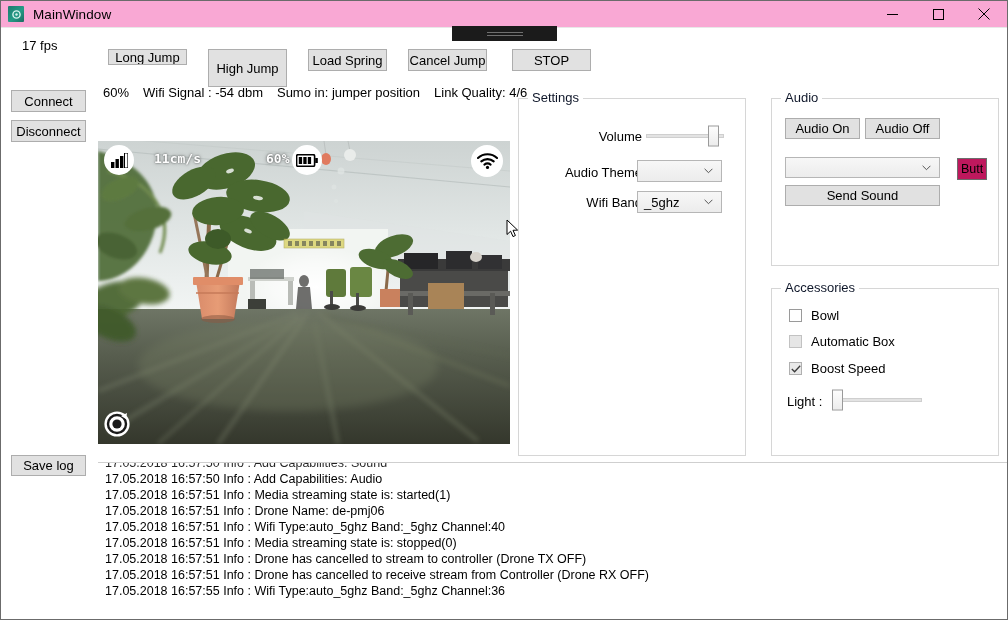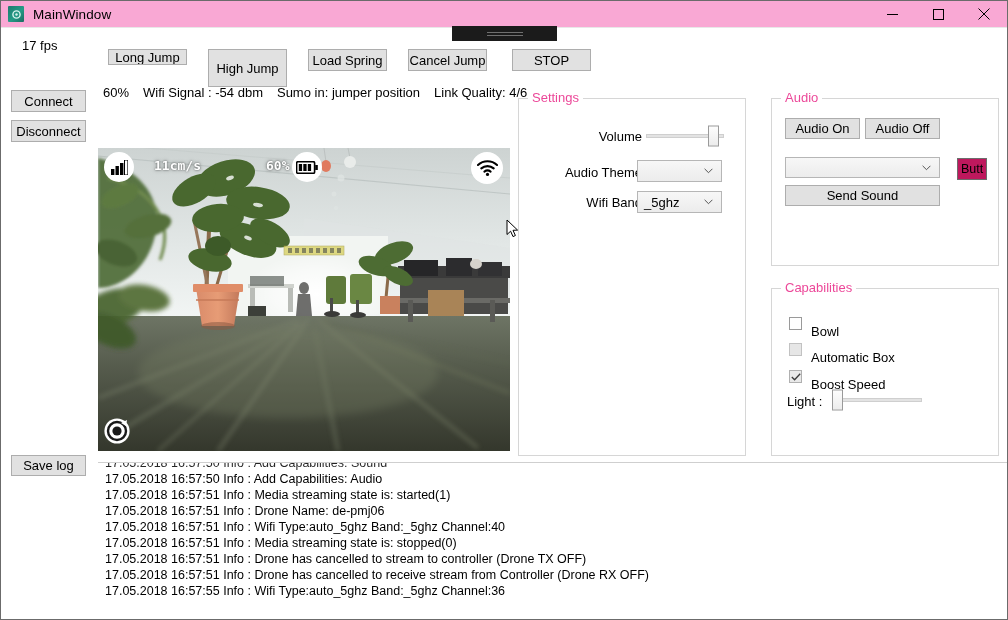--- a/index.html
+++ b/index.html
@@ -58,21 +58,21 @@
   .lbl { font-size: 13px; color: #000; white-space: nowrap; }
 
   .group {
     position: absolute;
     border: 1px solid #d6d6d6;
     background: transparent;
   }
   .group > .group-title {
     position: absolute; top: -9px; left: 9px;
     background: #ffffff; padding: 0 4px;
-    font-size: 13px; color: #ec4899; white-space: nowrap;
+    font-size: 13px; color: #0f172a; white-space: nowrap;
   }
 
   .combo {
     background: linear-gradient(#f7f7f7, #ececec);
     border: 1px solid #b6b6b6;
     position: relative;
     display: flex; align-items: center;
     font-size: 13px; color: #000;
     padding-left: 6px;
   }
@@ -98,26 +98,26 @@
   .chkrow { position: absolute; display: flex; align-items: center; }
   .chkbox {
     width: 13px; height: 13px;
     border: 1px solid #9a9a9a;
     background: #ffffff;
     display: flex; align-items: center; justify-content: center;
     flex: 0 0 auto;
   }
   .chkbox.disabled { background: #e6e6e6; border-color: #c2c2c2; }
   .chkbox.checked { background: #e9e9e9; border-color: #b0b0b0; }
-  .chkrow .chklabel { margin-left: 9px; font-size: 13px; color: #000; margin-top: 16px; }
+  .chkrow .chklabel { margin-left: 9px; font-size: 13px; color: #000; }
 
   
   #video {
     position: absolute;
-    left: 97px; top: 147px; width: 412px; height: 303px;
+    left: 97px; top: 140px; width: 412px; height: 303px;
     overflow: hidden;
     background: #2a2a28;
   }
   #video .scene { position: absolute; inset: 0; }
   .ovl { position: absolute; }
   .ovl-badge {
     background: #fff; border-radius: 50%;
     display: flex; align-items: center; justify-content: center;
   }
   .ovl-text {
@@ -471,21 +471,21 @@
       </svg>
     </div>
 
     <div class="btn" style="position:absolute;left:13px;top:86px;width:155px;height:21px;">Send Sound</div>
   </div>
 
   <div class="btn" style="position:absolute;left:956px;top:157px;width:30px;height:22px;
               border-color:#6d6d6d;background:#be185d;font-size:12.5px;">Butt</div>
 
   <div class="group" style="left:770px;top:287px;width:228px;height:168px;">
-    <div class="group-title">Capabilities</div>
+    <div class="group-title">Accessories</div>
 
     <div class="chkrow" style="left:17px;top:19px;">
       <span class="chkbox"></span>
       <span class="chklabel">Bowl</span>
     </div>
 
     <div class="chkrow" style="left:17px;top:45px;">
       <span class="chkbox disabled"></span>
       <span class="chklabel">Automatic Box</span>
     </div>

